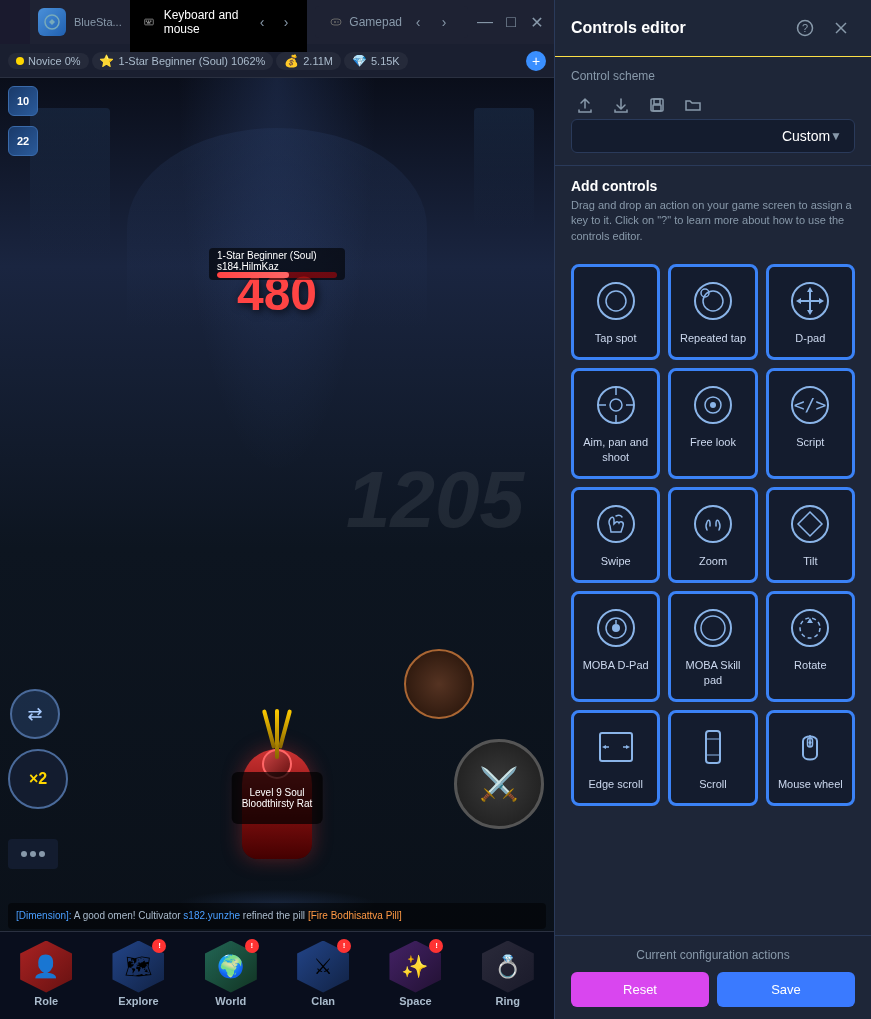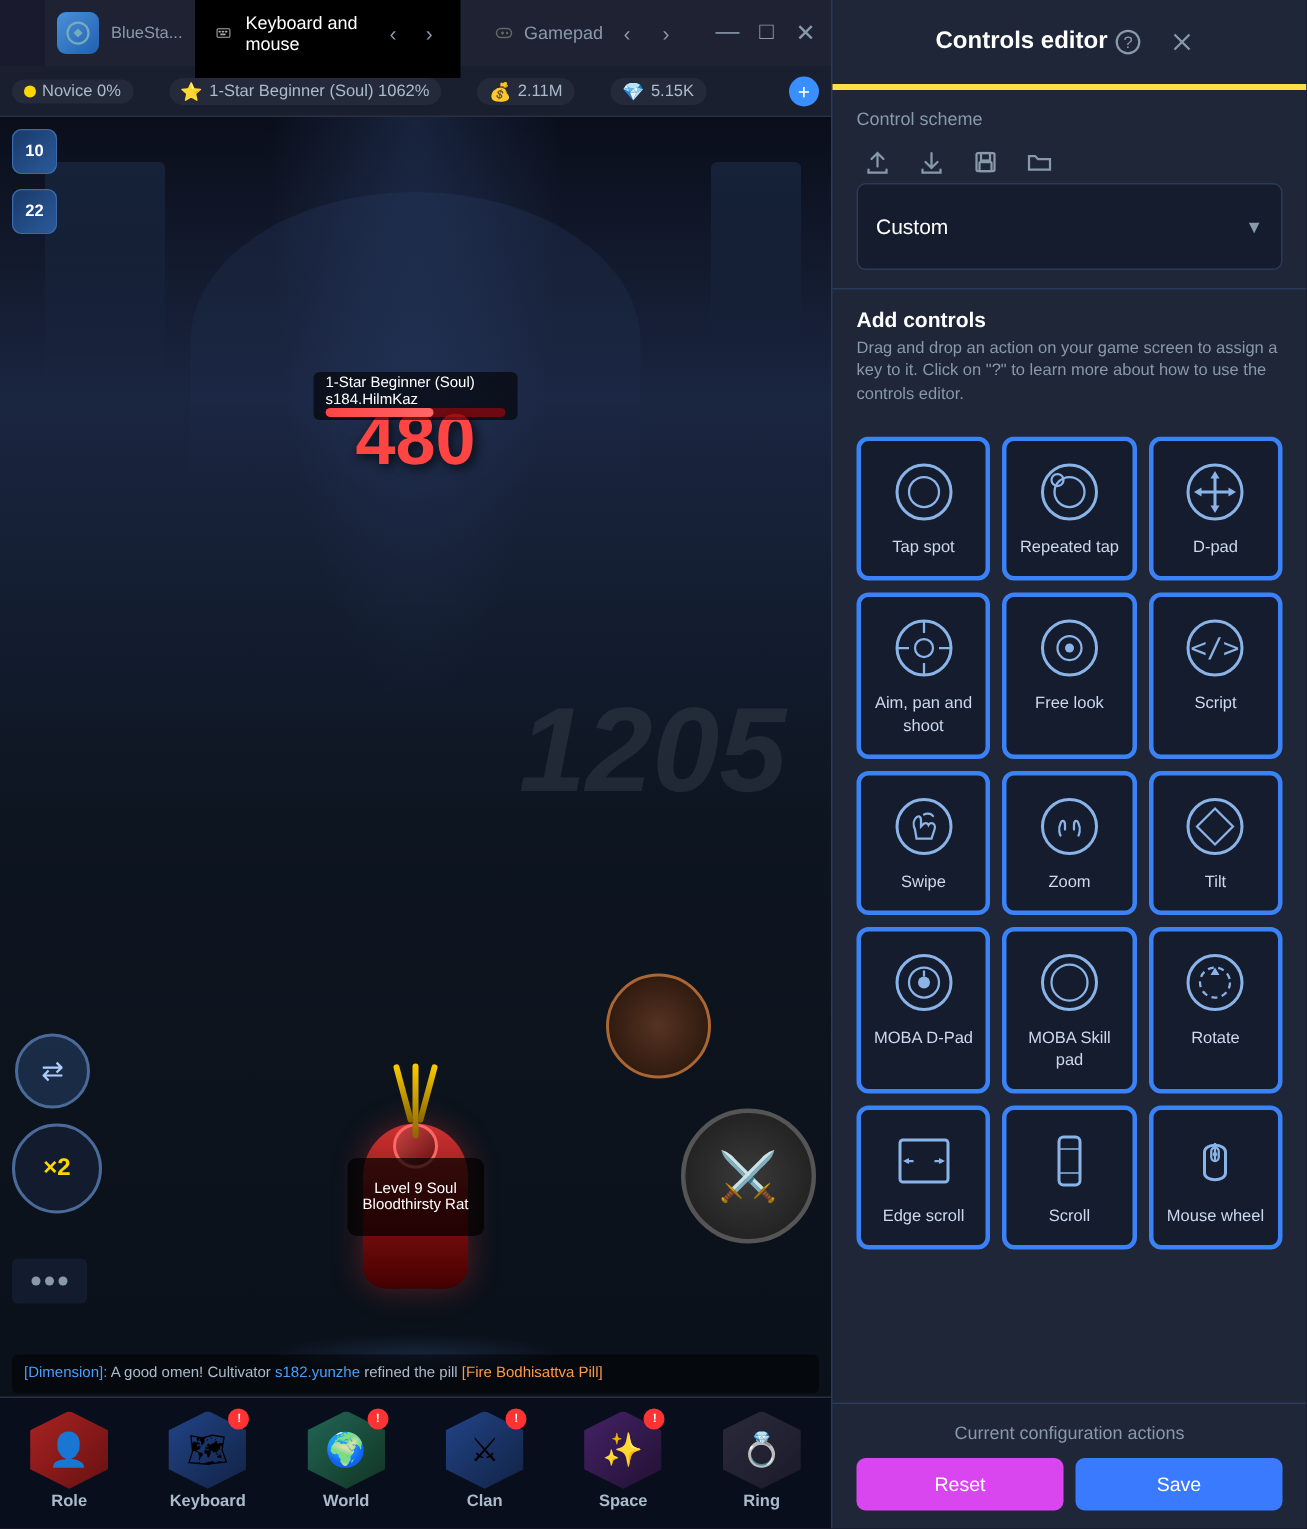--- a/index.html
+++ b/index.html
@@ -106,21 +106,21 @@
       align-items: center;
       justify-content: center;
     }
 
     .status-bar {
       height: 34px;
       background: #1a1f30;
       display: flex;
       align-items: center;
       padding: 0 8px;
-      gap: 24px;
+      gap: 3px;
       border-bottom: 1px solid #2a3040;
     }
 
     .status-item {
       display: flex;
       align-items: center;
       gap: 4px;
       font-size: 11px;
       color: #aabbcc;
       background: rgba(255,255,255,0.05);
@@ -467,23 +467,23 @@
       background: #1e2638;
       border-left: 1px solid #2a3a5a;
       display: flex;
       flex-direction: column;
       flex-shrink: 0;
     }
 
     .panel-header {
       display: flex;
       align-items: center;
-      justify-content: center;
+      justify-content: space-between;
       padding: 14px 16px;
-      border-bottom: 4px solid #fde047;
+      border-bottom: 1px solid #fde047;
     }
 
     .panel-title {
       font-size: 16px;
       font-weight: 600;
       color: #ffffff;
     }
 
     .panel-header-btns {
       display: flex;
@@ -514,24 +514,24 @@
       font-size: 12px;
       color: #8899aa;
       margin-bottom: 8px;
     }
 
     .scheme-dropdown {
       width: 100%;
       background: #141c2e;
       border: 1px solid #2a3a5a;
       border-radius: 6px;
-      padding: 20px 12px;
-      display: flex;
-      align-items: center;
-      justify-content: space-between;
+      padding: 8px 12px;
+      display: flex;
+      align-items: center;
+      justify-content: flex-end;
       cursor: pointer;
     }
 
     .scheme-value {
       font-size: 14px;
       color: #ffffff;
     }
 
     .scheme-arrow {
       color: #8899aa;
@@ -790,21 +790,21 @@
         </div>
         <span class="nav-label">Role</span>
       </div>
       <div class="nav-item">
         <div class="nav-icon-wrap">
           <div class="nav-hex">
             <div class="nav-hex-inner blue">🗺</div>
           </div>
           <div class="nav-badge">!</div>
         </div>
-        <span class="nav-label">Keyboard</span>
+        <span class="nav-label">Explore</span>
       </div>
       <div class="nav-item">
         <div class="nav-icon-wrap">
           <div class="nav-hex">
             <div class="nav-hex-inner teal">🌍</div>
           </div>
           <div class="nav-badge">!</div>
         </div>
         <span class="nav-label">World</span>
       </div>

